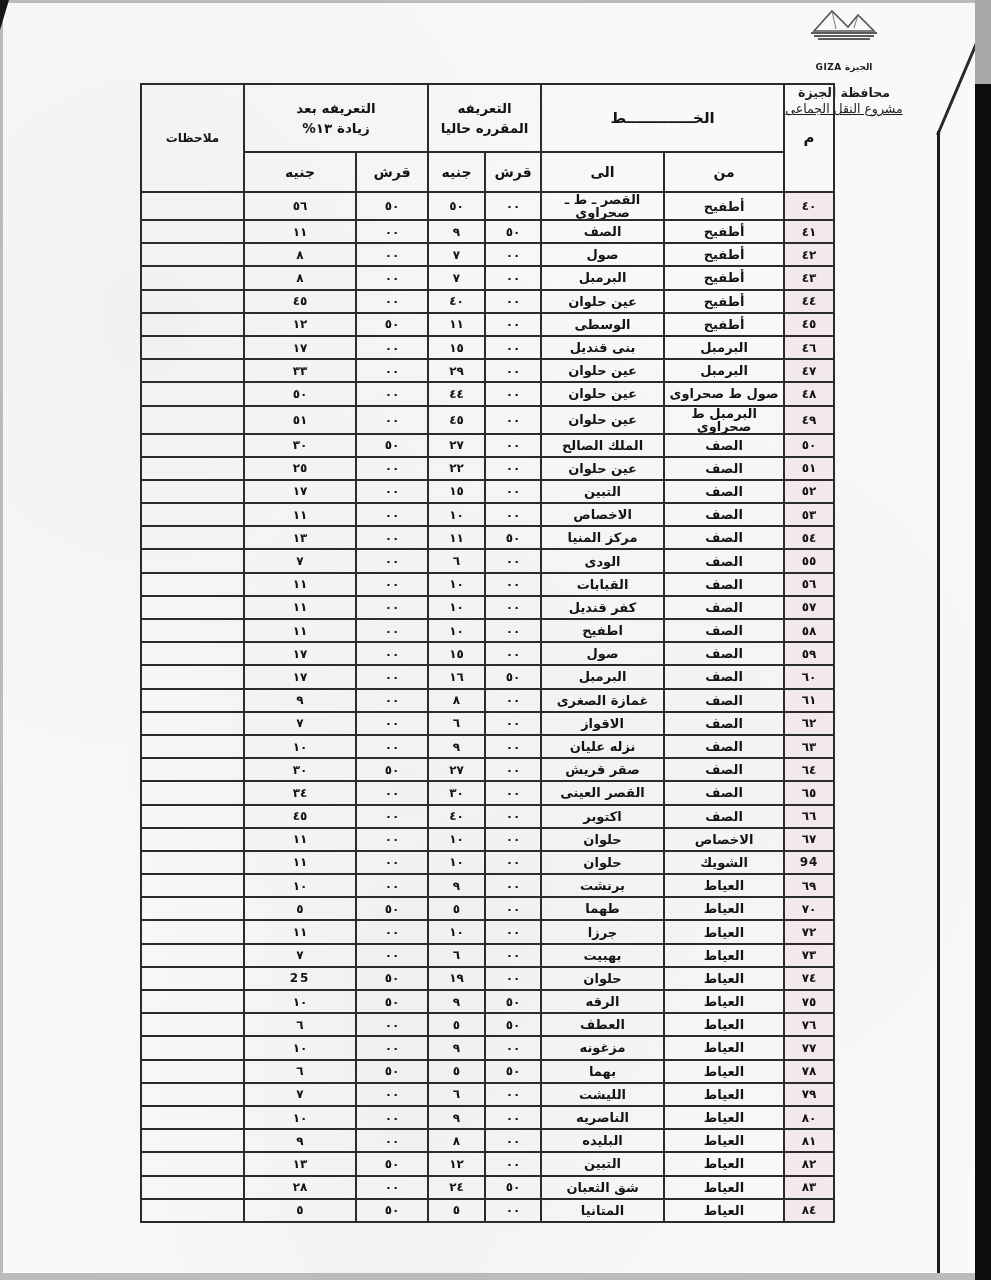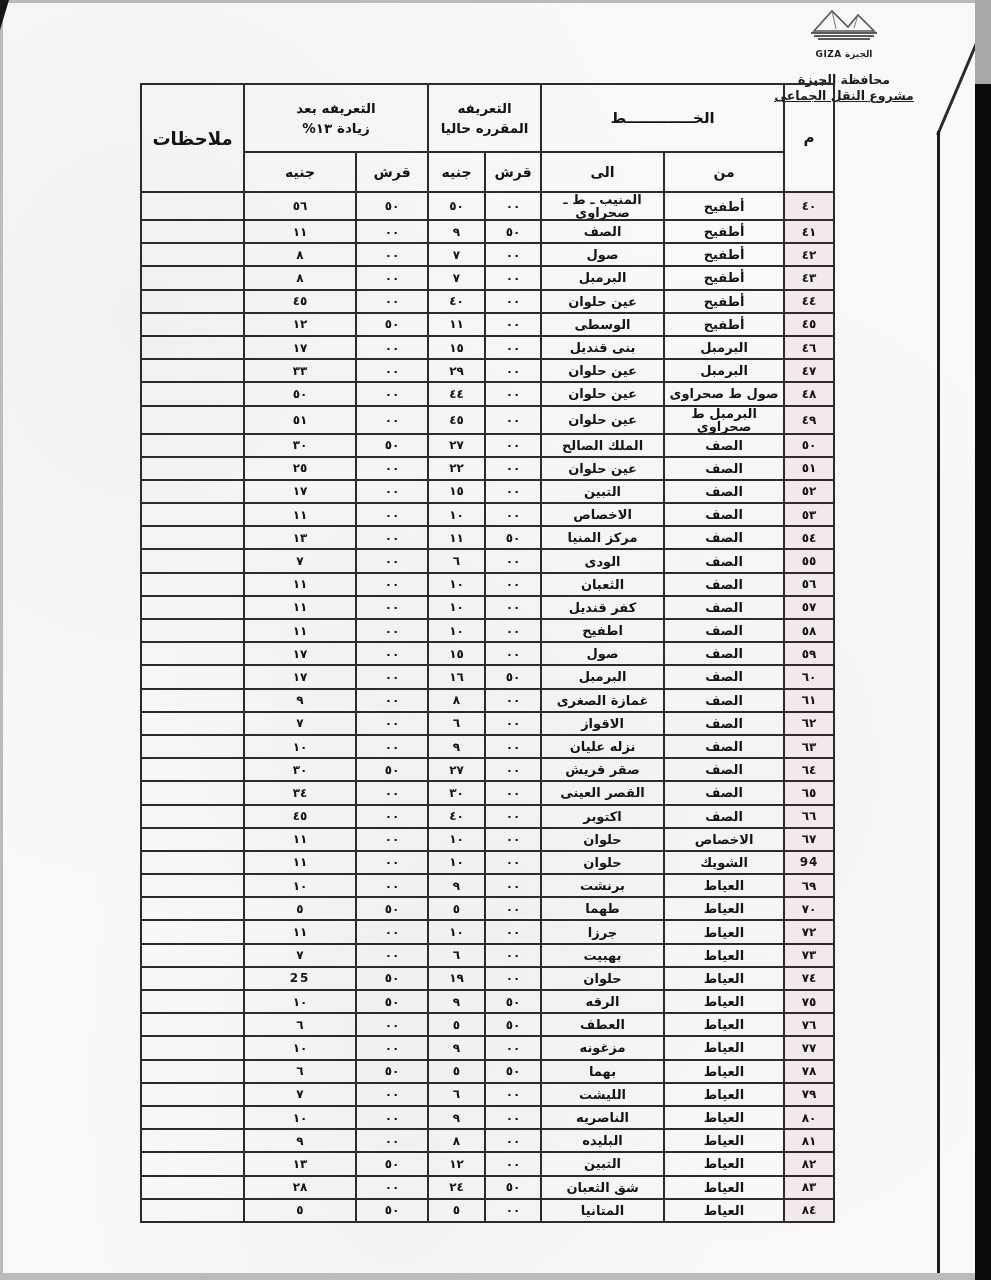--- a/index.html
+++ b/index.html
@@ -22,44 +22,44 @@
   .edge-band-top{position:absolute;right:0;top:0;width:16px;height:84px;background:#a8a8a8;}
   .fold-line{position:absolute;left:934px;top:128px;bottom:0;width:3px;background:#1c1c1c;}
   .diag-line{position:absolute;left:933px;top:-4px;height:136px;width:3px;background:#2a2a2a;
     transform-origin:50% 100%;transform:rotate(23deg);}
   .corner-mark{position:absolute;left:0;top:0;width:0;height:0;
     border-top:30px solid #161616;border-right:9px solid transparent;}
 
   
   .letterhead{position:absolute;left:752px;top:2px;width:178px;text-align:center;direction:rtl;color:#1d1d1d;}
   .logo-wrap{height:40px;display:flex;align-items:flex-end;justify-content:center;}
-  .logo-caption{font-size:9px;font-weight:bold;letter-spacing:.5px;margin-top:4px;}
+  .logo-caption{font-size:9px;font-weight:bold;letter-spacing:.5px;margin-top:17px;}
   .org-1{font-size:12.5px;font-weight:bold;margin-top:13px;}
-  .org-2{font-size:12.5px;font-weight:bold;text-decoration:underline;margin-top:1px;}
+  .org-2{font-size:12.5px;font-weight:normal;text-decoration:underline;margin-top:1px;}
 
   
   table.fare{
     position:absolute;left:137px;top:80px;width:693px;
     border-collapse:collapse;direction:rtl;table-layout:fixed;
     color:#141414;
   }
   table.fare td,table.fare th{
     border:2px solid #2b2b2b;padding:0;overflow:hidden;
     font-weight:bold;text-align:center;vertical-align:middle;
   }
   col.w-no{width:50px}col.w-from{width:120px}col.w-to{width:123px}
   col.w-cq{width:56px}col.w-cg{width:57px}
   col.w-nq{width:72px}col.w-ng{width:112px}
   col.w-notes{width:103px}
   tr.h-group{height:68px;}
   tr.h-sub{height:40px;}
   th.no-head{vertical-align:bottom;padding-bottom:9px;font-size:15px;}
   th.line-head{font-size:15px;letter-spacing:1px;margin-top:40px;}
   th.tariff-head{font-size:13.5px;line-height:1.5;}
-  th.notes-head{font-size:18px;}
+  th.notes-head{font-size:12px;}
   th.sub{font-size:14px;}
   tbody tr{height:23.2px;}
   tbody td{font-size:12.5px;line-height:1;}
   td.c-no{background:#f3e9ea;font-size:12px;letter-spacing:1px;}
   td.c-from,td.c-to{font-size:13px;}
   td.c-num{letter-spacing:2px;font-size:12px;}
 </style>
 </head>
 <body>
 
@@ -109,21 +109,21 @@
         <th class="sub">قرش</th>
         <th class="sub">جنيه</th>
         <th class="sub">قرش</th>
         <th class="sub">جنيه</th>
       </tr>
     </thead>
     <tbody>
         <tr>
       <td class="c-no">٤٠</td>
       <td class="c-from">أطفيح</td>
-      <td class="c-to">المنيب ـ ط ـ صحراوى</td>
+      <td class="c-to">القصر ـ ط ـ صحراوى</td>
       <td class="c-num">٠٠</td>
       <td class="c-num">٥٠</td>
       <td class="c-num">٥٠</td>
       <td class="c-num">٥٦</td>
       <td class="c-notes"></td>
     </tr>
         <tr>
       <td class="c-no">٤١</td>
       <td class="c-from">أطفيح</td>
       <td class="c-to">الصف</td>
@@ -269,21 +269,21 @@
       <td class="c-to">الودى</td>
       <td class="c-num">٠٠</td>
       <td class="c-num">٦</td>
       <td class="c-num">٠٠</td>
       <td class="c-num">٧</td>
       <td class="c-notes"></td>
     </tr>
         <tr>
       <td class="c-no">٥٦</td>
       <td class="c-from">الصف</td>
-      <td class="c-to">الثعبان</td>
+      <td class="c-to">القبابات</td>
       <td class="c-num">٠٠</td>
       <td class="c-num">١٠</td>
       <td class="c-num">٠٠</td>
       <td class="c-num">١١</td>
       <td class="c-notes"></td>
     </tr>
         <tr>
       <td class="c-no">٥٧</td>
       <td class="c-from">الصف</td>
       <td class="c-to">كفر قنديل</td>

